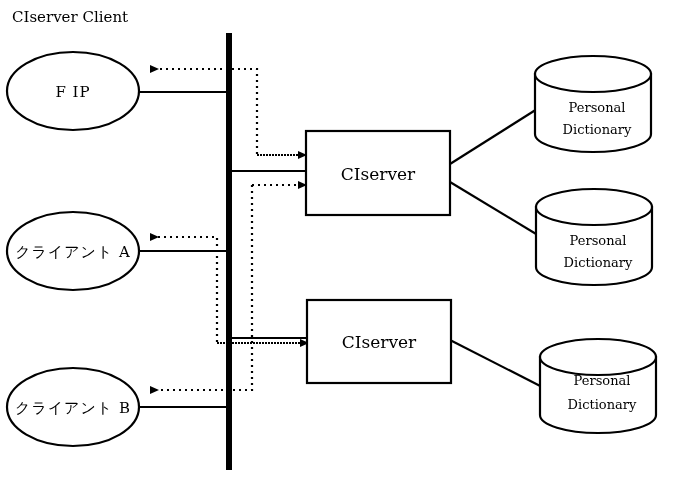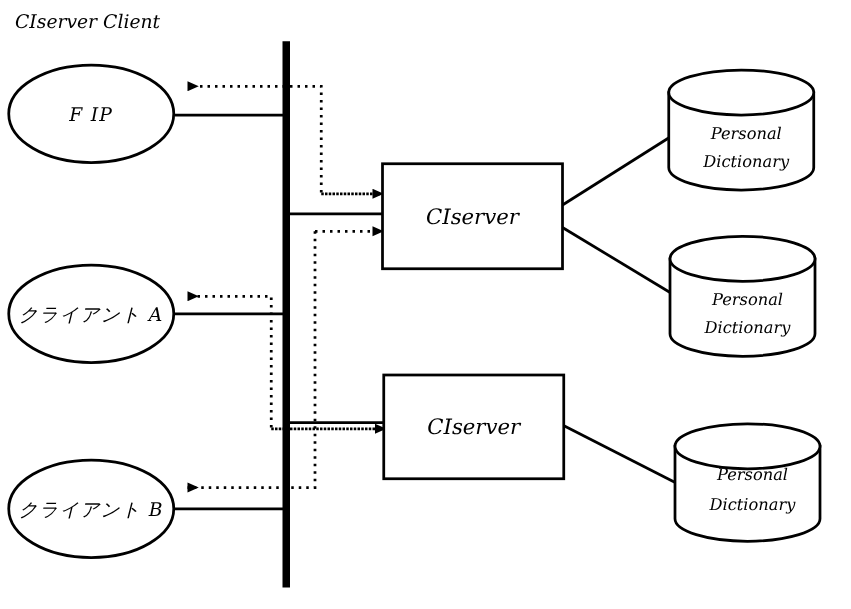--- a/index.html
+++ b/index.html
@@ -9,21 +9,20 @@
   }
   body {
     font-family: "DejaVu Serif", "Liberation Serif", serif;
   }
   #canvas {
     position: relative;
     width: 681px;
     height: 487px;
     background: #ffffff;
     overflow: hidden;
-    font-style: italic;
   }
   #diagram-svg {
     position: absolute;
     left: 0;
     top: 0;
     width: 681px;
     height: 487px;
   }
   .node-label {
     font-family: "DejaVu Serif", "Liberation Serif", serif;

